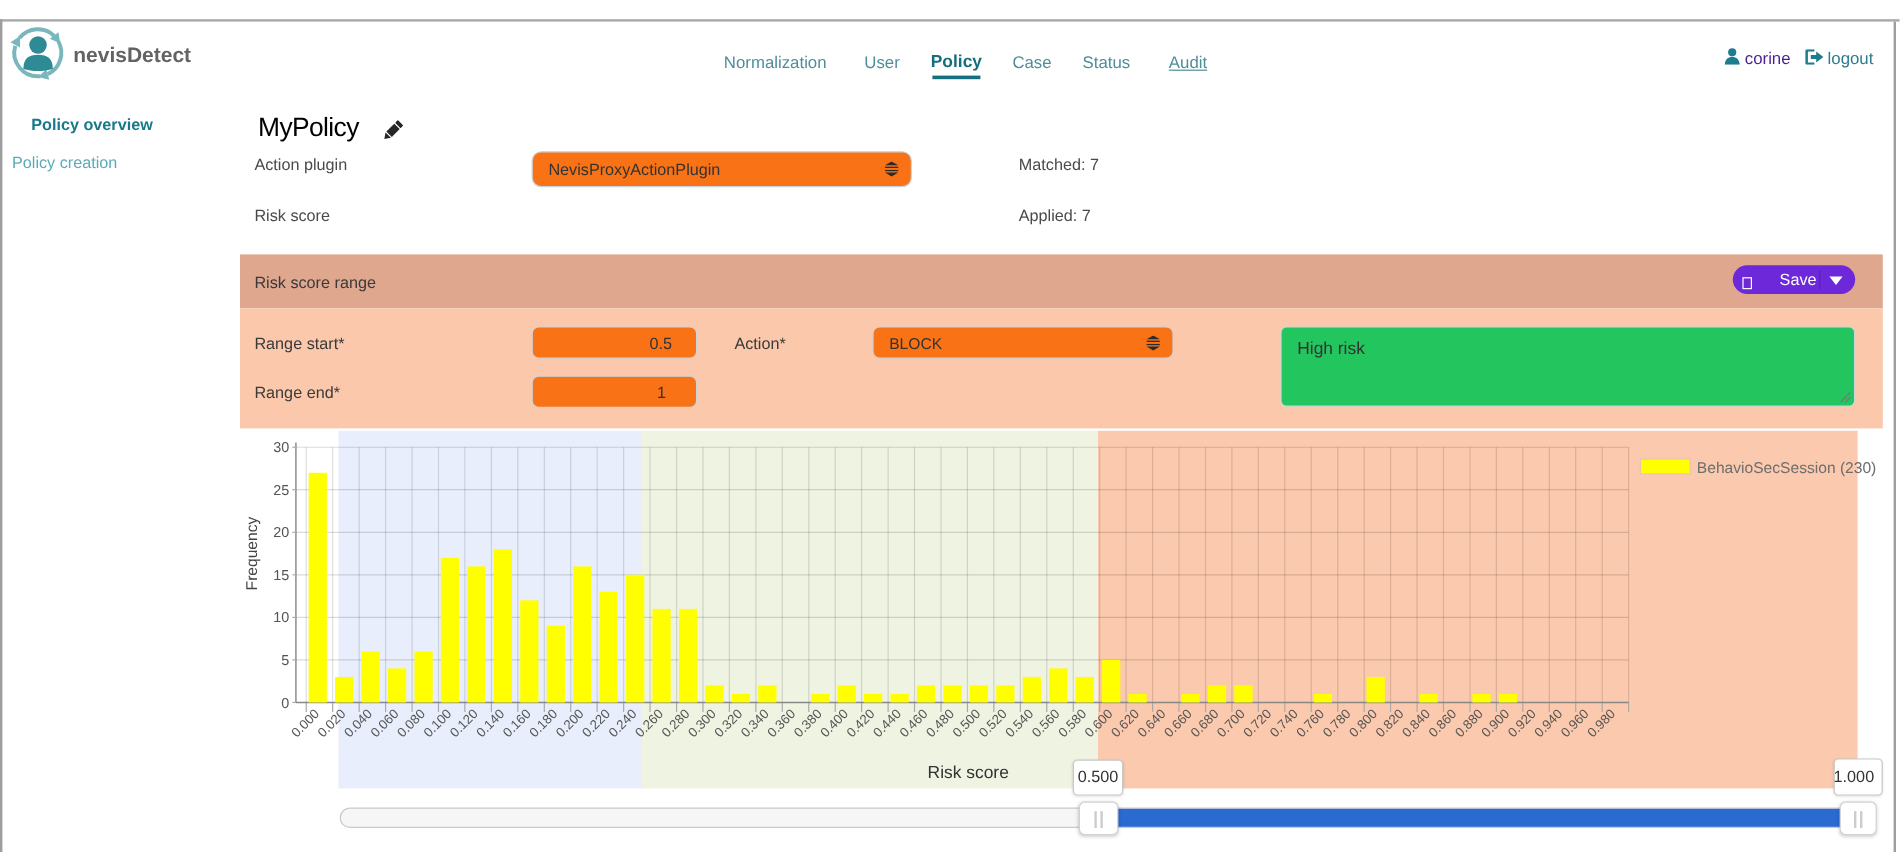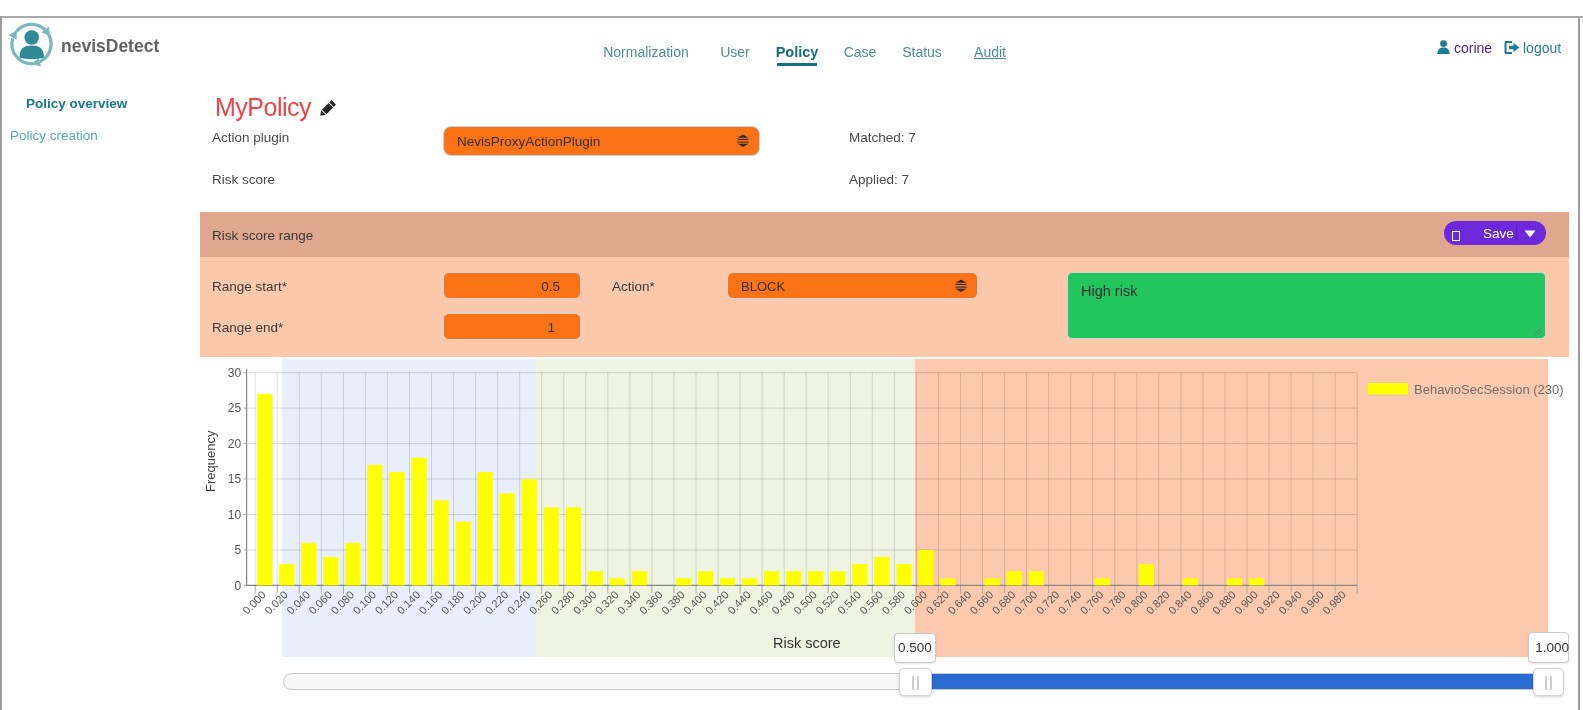--- a/index.html
+++ b/index.html
@@ -48,21 +48,21 @@
 <div class="abs" style="left:1454px;top:31.5px;transform:translateY(-50%);font-size:14px;color:#4c1d95;">corine</div>
 <svg class="abs" style="left:1504px;top:24.5px;" width="16" height="13" viewBox="0 0 16 13">
   <path d="M 8 0 L 2 0 C 1 0 0.5 0.6 0.5 1.5 L 0.5 11.5 C 0.5 12.4 1 13 2 13 L 8 13 L 8 11 L 2.6 11 L 2.6 2 L 8 2 Z" fill="#1d7d8f"></path>
   <path d="M 9.5 2 L 9.5 4.8 L 5 4.8 L 5 8.2 L 9.5 8.2 L 9.5 11 L 15.5 6.5 Z" fill="#1d7d8f"></path>
 </svg>
 <div class="abs" style="left:1523px;top:31.5px;transform:translateY(-50%);font-size:14px;color:#2b7d8e;">logout</div>
 
 <div class="abs" style="left:10px;top:80px;font-size:13.5px;font-weight:bold;color:#17798a;padding-left:16px;">Policy overview</div>
 <div class="abs" style="left:10px;top:112px;font-size:13.5px;color:#5baab9;">Policy creation</div>
 
-<div class="abs" style="left:215px;top:77px;font-size:25px;color:#ef4444;letter-spacing:-0.5px;">MyPolicy</div>
+<div class="abs" style="left:215px;top:77px;font-size:22px;color:#000000;letter-spacing:-0.5px;">MyPolicy</div>
 <svg class="abs" style="left:318px;top:84px;" width="18" height="18" viewBox="0 0 18 18">
   <g transform="rotate(45 9 9)" fill="#262626">
     <rect x="5.9" y="-0.5" width="6.4" height="3.2" rx="0.6"></rect>
     <rect x="5.9" y="3.7" width="6.4" height="9.3"></rect>
     <path d="M 5.9 14 L 12.3 14 L 9.1 18.6 Z"></path>
   </g>
 </svg>
 
 <div class="lbl" style="left:212px;top:114px;">Action plugin</div>
 <div class="sel" style="left:443px;top:110px;width:317px;height:30px;">
@@ -337,21 +337,21 @@
 <text transform="translate(1346.7,579.5) rotate(-45)" font-size="11" fill="#555" text-anchor="end">0.980</text>
 <text transform="translate(214.5,476) rotate(-90)" font-size="13" fill="#444">Frequency</text>
 <text x="773" y="632" font-size="14.5" fill="#333">Risk score</text>
 <rect x="1367" y="366.5" width="41.5" height="12.5" fill="#ffff00" stroke="#e9c5ad" stroke-width="1"></rect>
 <text x="1414" y="378" font-size="13" fill="#6e6e6e">BehavioSecSession (230)</text>
 </svg>
 
 <div class="abs" style="left:894px;top:617px;width:42px;height:30px;background:#fff;border:1px solid #c9c9c9;border-radius:4px;box-shadow:0 1px 2px rgba(0,0,0,0.1);"></div>
 <div class="abs" style="left:894px;top:617px;width:42px;height:30px;font-size:13.5px;color:#333;text-align:center;line-height:30px;">0.500</div>
 <div class="abs" style="left:1528px;top:616px;width:41px;height:31px;background:#fff;border:1px solid #c9c9c9;border-radius:4px;box-shadow:0 1px 2px rgba(0,0,0,0.1);"></div>
-<div class="abs" style="left:1528px;top:616px;width:41px;height:31px;font-size:13.5px;color:#333;text-align:right;line-height:31px;">1.000</div>
+<div class="abs" style="left:1528px;top:616px;width:41px;height:31px;font-size:13.5px;color:#333;text-align:left;line-height:31px;">1.000</div>
 
 <div class="abs" style="left:283px;top:657px;width:1278px;height:17px;background:#f6f6f6;border:1px solid #c9c9c9;border-radius:9px;"></div>
 <div class="abs" style="left:915px;top:658px;width:635px;height:15px;background:#2a6bd2;"></div>
 <div class="abs" style="left:899px;top:652px;width:33px;height:28px;background:#fff;border:1px solid #d2d2d2;border-radius:5px;box-shadow:0 1px 3px rgba(0,0,0,0.18);">
   <span class="abs" style="left:12px;top:7px;width:1.5px;height:14px;background:#ccc;"></span>
   <span class="abs" style="left:17px;top:7px;width:1.5px;height:14px;background:#ccc;"></span>
 </div>
 <div class="abs" style="left:1533px;top:652px;width:31px;height:28px;background:#fff;border:1px solid #d2d2d2;border-radius:5px;box-shadow:0 1px 3px rgba(0,0,0,0.18);">
   <span class="abs" style="left:11px;top:7px;width:1.5px;height:14px;background:#ccc;"></span>
   <span class="abs" style="left:16px;top:7px;width:1.5px;height:14px;background:#ccc;"></span>

